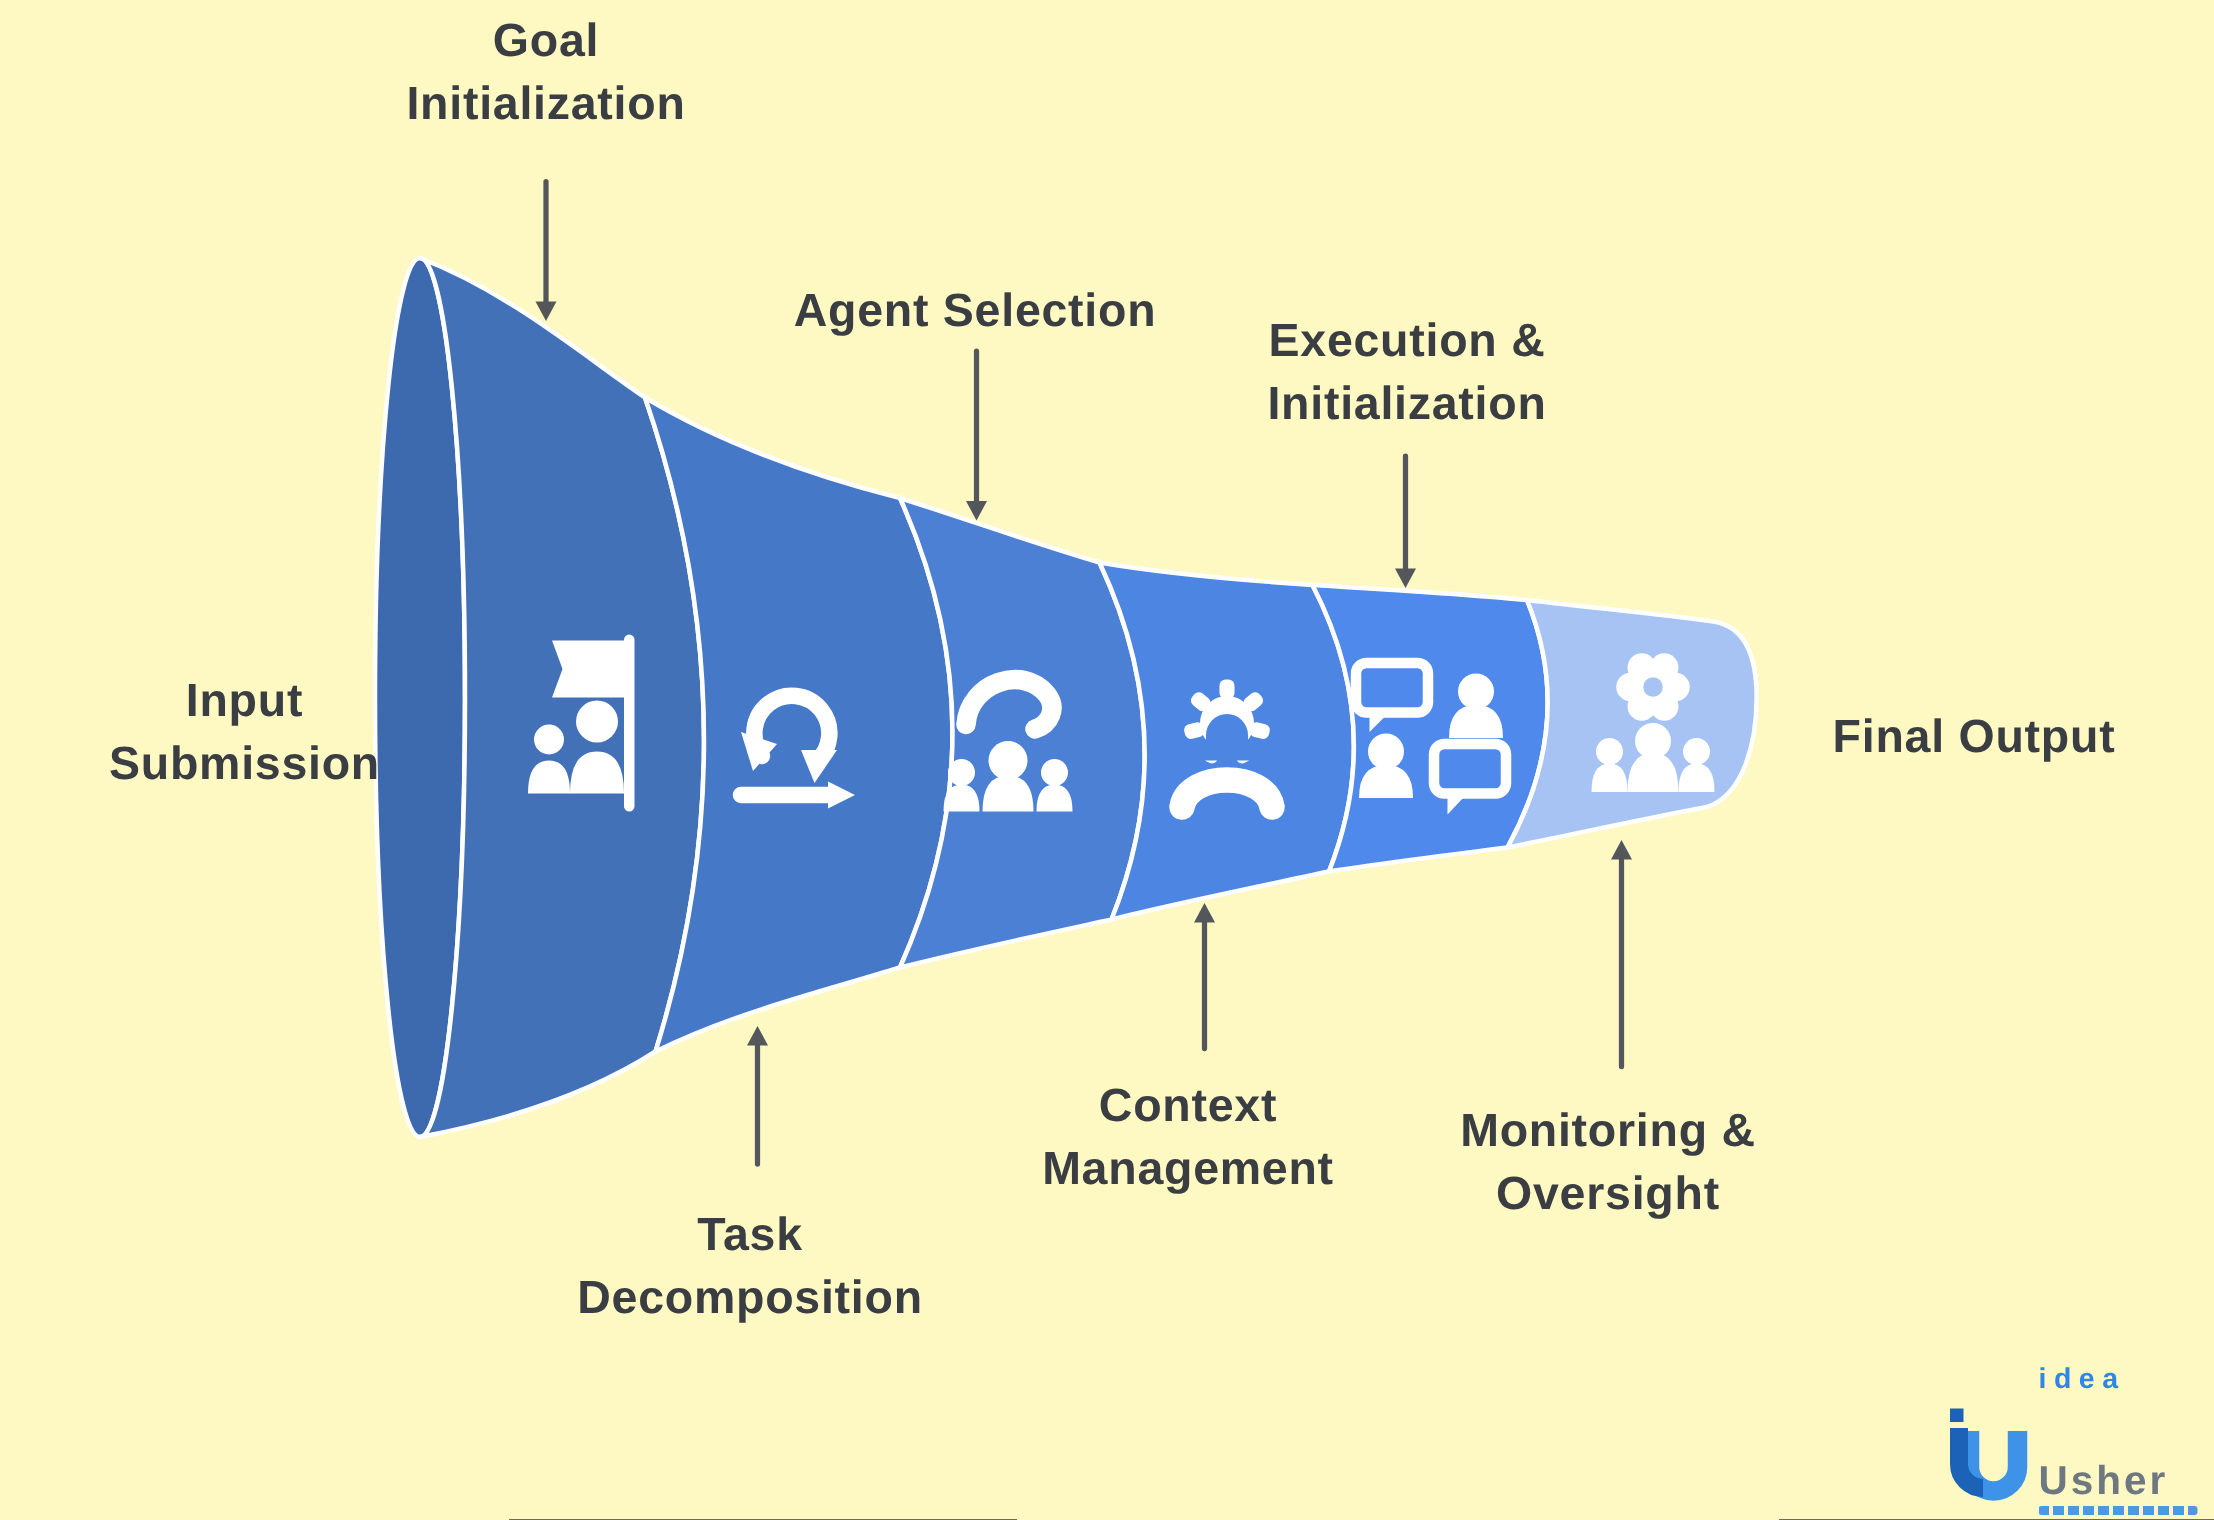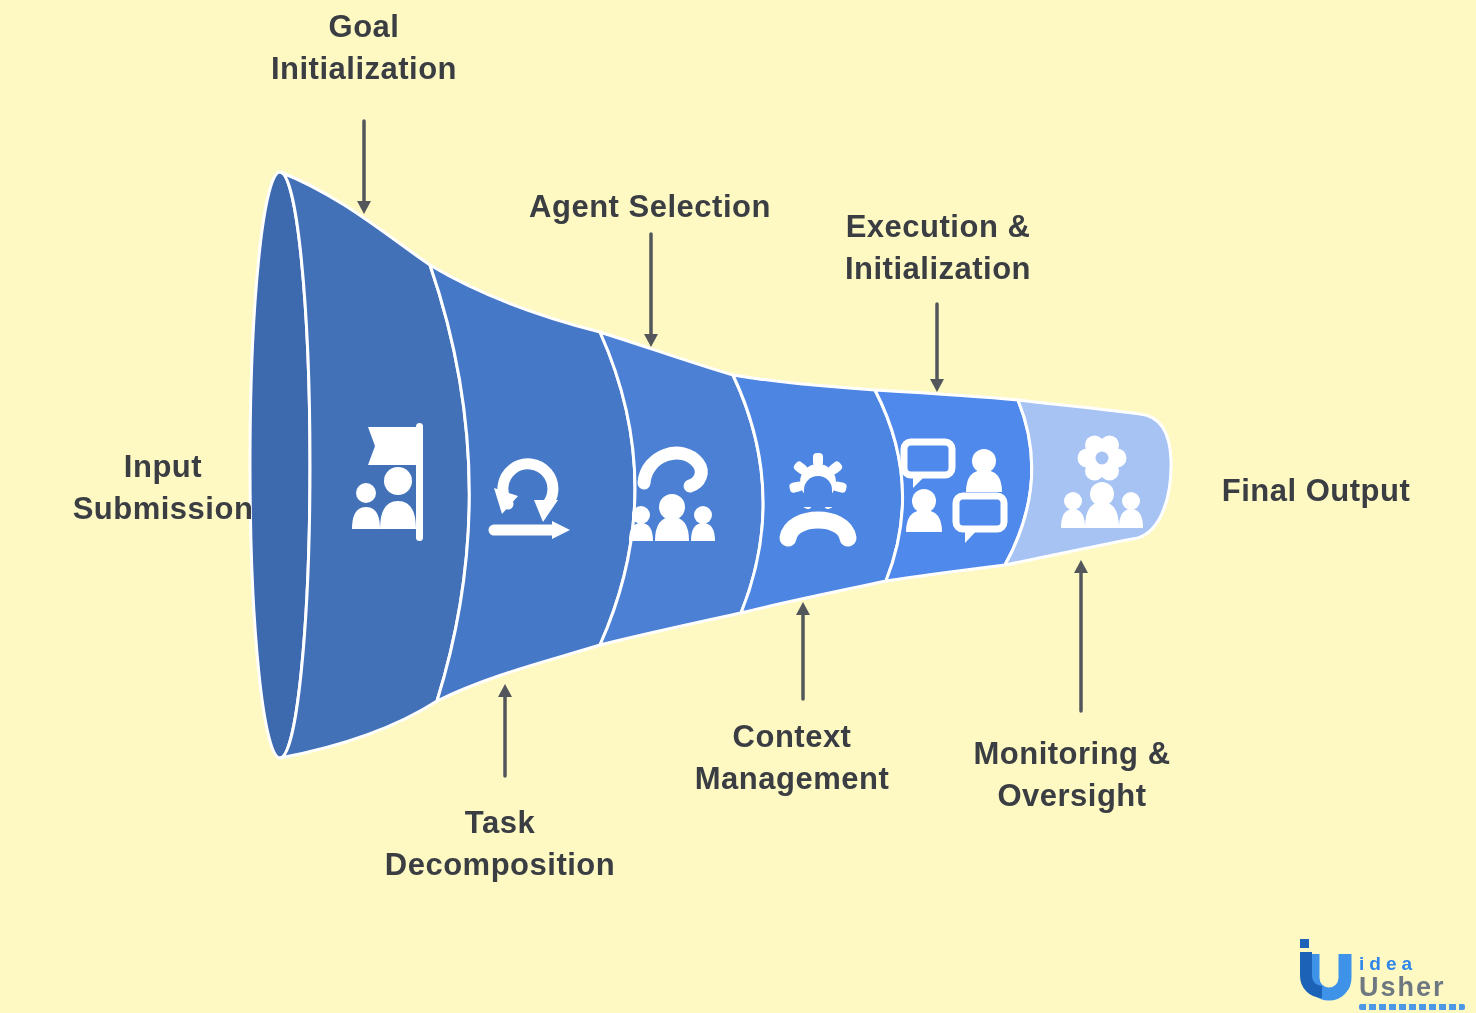--- a/index.html
+++ b/index.html
@@ -26,21 +26,21 @@
     display:flex;align-items:flex-end;
   }
   .logo-mark{flex:0 0 auto;}
   .logo-text{margin-left:4px;padding-top:8px;}
   .logo-idea{
     display:block;font:700 19px/20px "Liberation Sans",sans-serif;
     color:#2E86EB;letter-spacing:5px;
   }
   .logo-usher{
     display:block;font:700 27px/27px "Liberation Sans",sans-serif;
-    color:#6E7880;letter-spacing:2px;
+    color:#6E7880;letter-spacing:2px;margin-top:44px;
   }
   .tagline{
     margin-top:3px;width:106px;height:6px;
     background:repeating-linear-gradient(90deg,#2E86EB 0 7px,transparent 7px 10px);
     opacity:.85;border-radius:2px;
   }
 </style>
 </head>
 <body>
 

